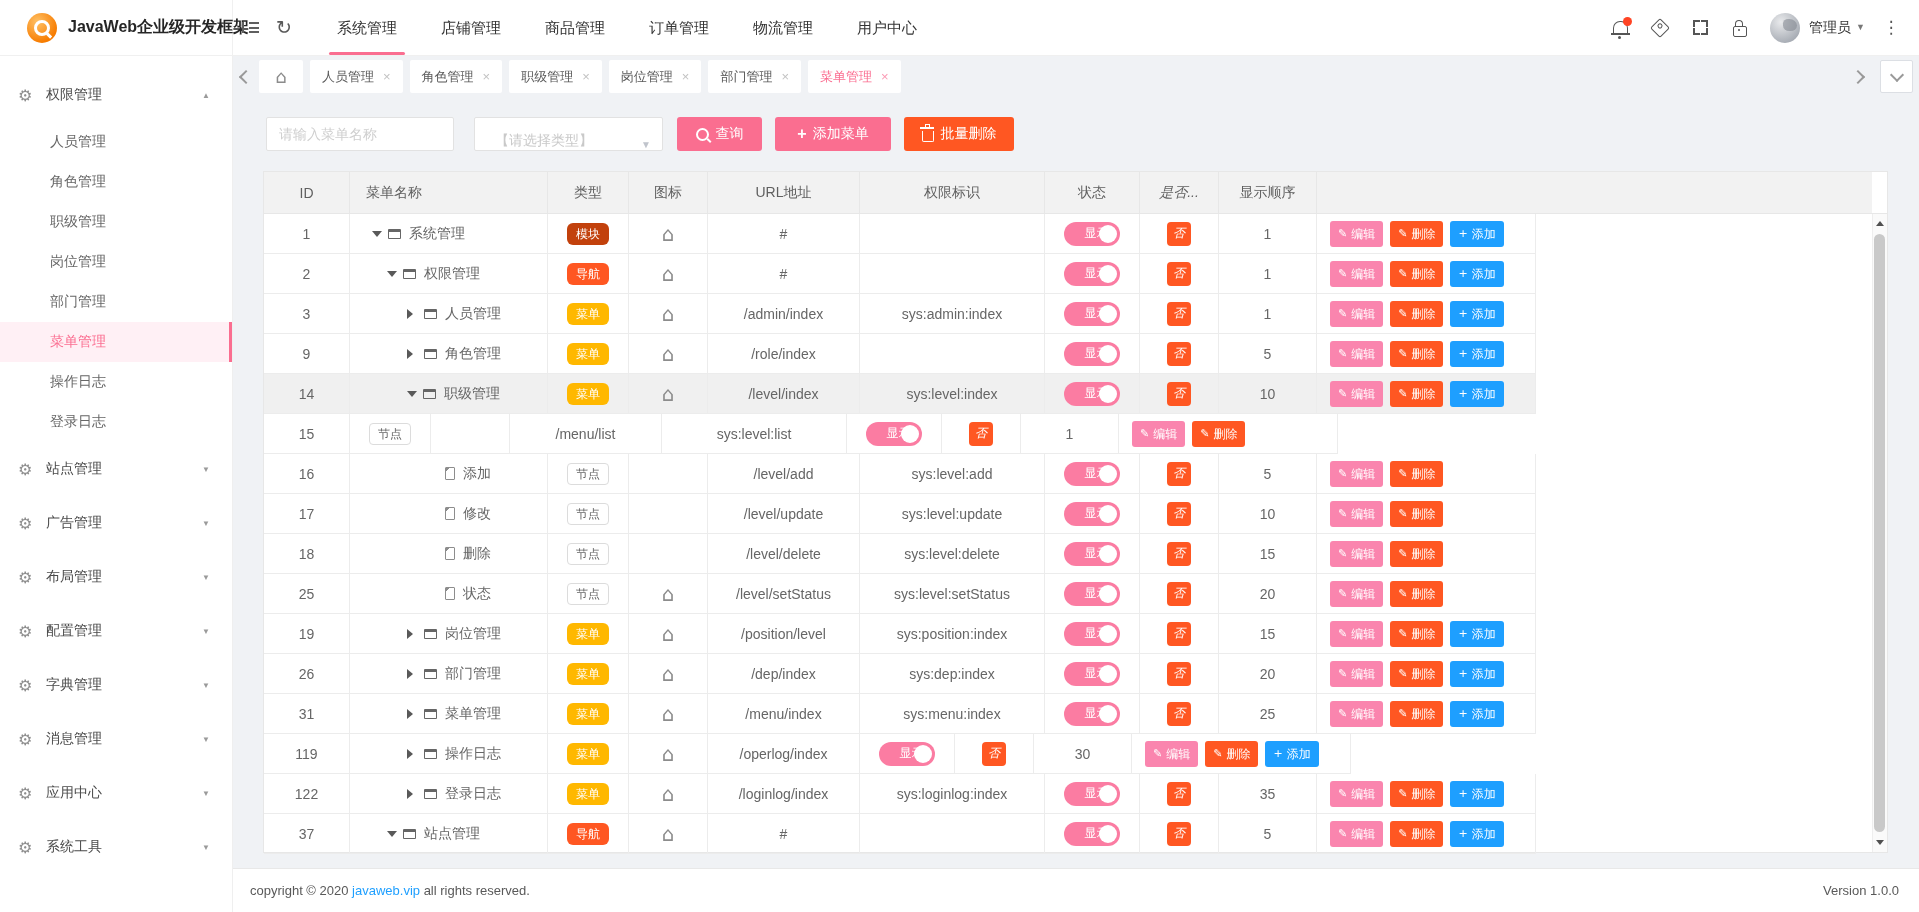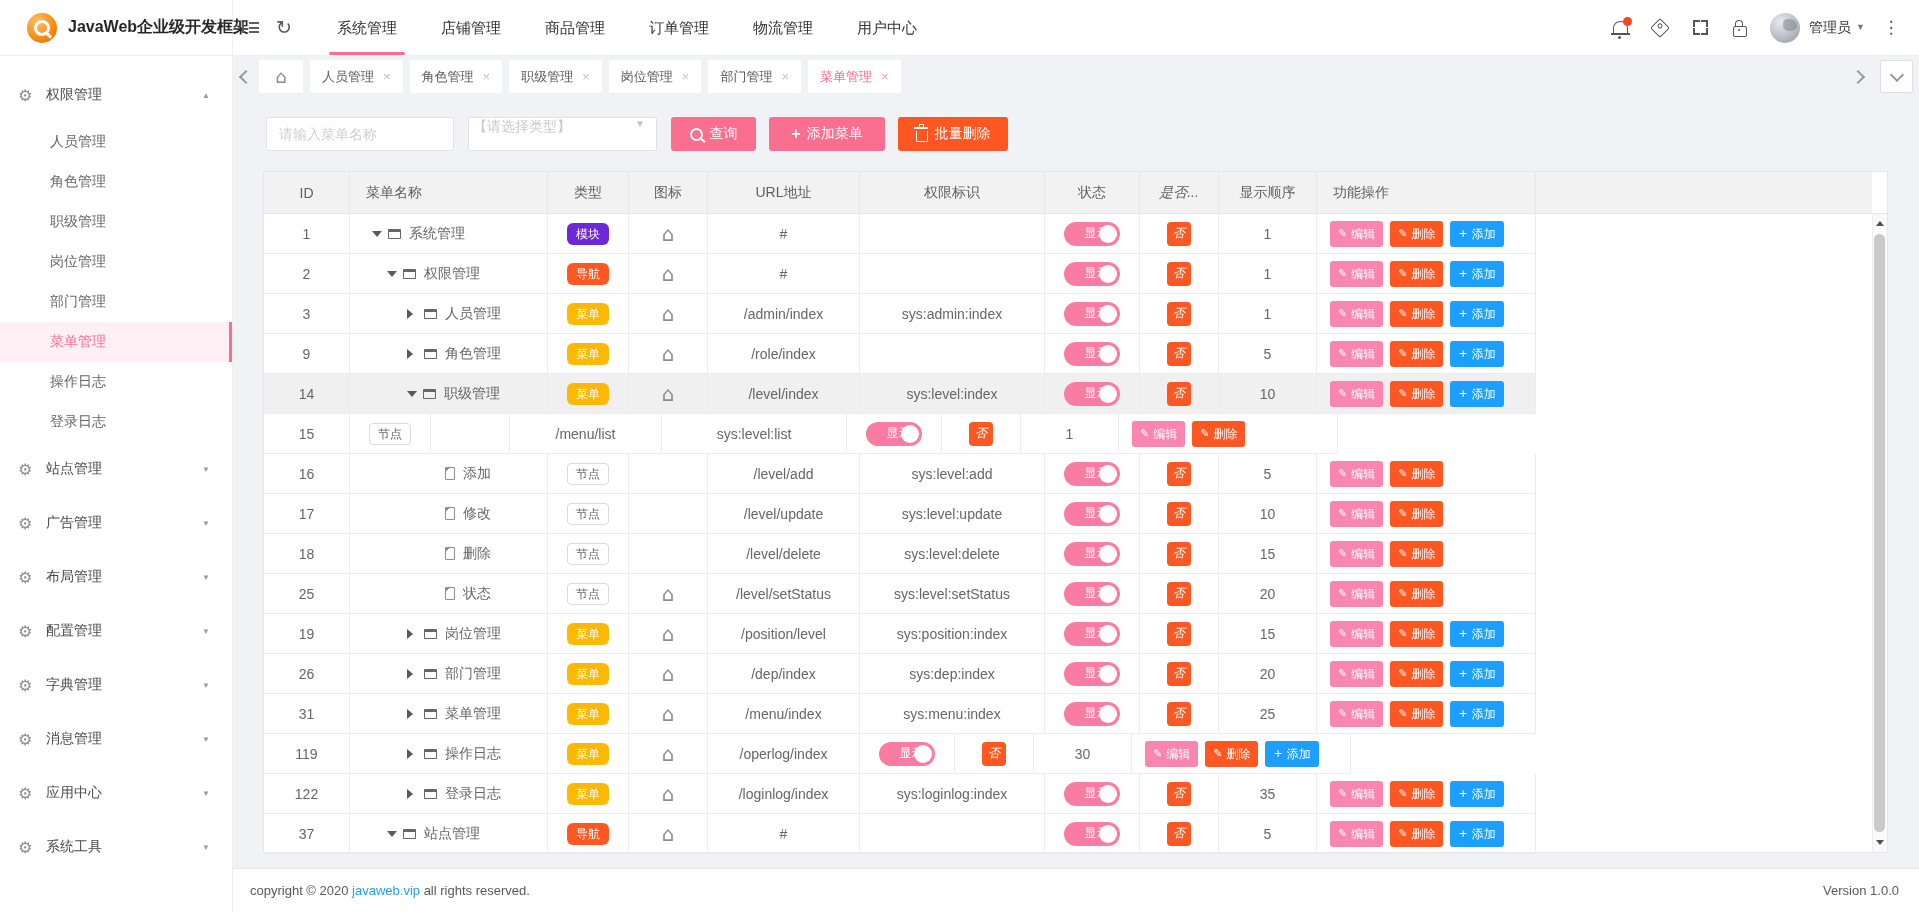--- a/index.html
+++ b/index.html
@@ -69,21 +69,21 @@
   .tab .tclose{margin-left:9px;color:#c2c2c2;font-size:13px;line-height:1;}
   .tab.active{color:#fb6e91;}
   .tab.active .tclose{color:#fb9ab4;}
   #tab-right{margin-left:auto;display:flex;align-items:center;padding-right:6px;}
   .tb-dd{width:31px;height:31px;background:#fff;border:1px solid #dcdfe4;border-radius:2px;display:flex;align-items:center;justify-content:center;margin-left:9px;cursor:pointer;}
   
   #content{position:absolute;left:0;top:43px;right:0;bottom:44px;}
   #filter-bar{position:absolute;left:33px;top:19px;display:flex;align-items:center;}
   .f-input{width:188px;height:34px;box-sizing:border-box;border:1px solid #e2e2e2;border-radius:2px;background:#fff;padding:0 12px;font-size:14px;color:#666;outline:none;font-family:inherit;}
   .f-input::placeholder{color:#cfcfcf;}
-  .f-select{width:189px;height:34px;box-sizing:border-box;border:1px solid #e2e2e2;border-radius:2px;background:#fff;margin-left:14px;display:flex;align-items:flex-start;padding:0 4px;font-size:14px;color:#c9c9c9;cursor:pointer;position:relative;}
+  .f-select{width:189px;height:34px;box-sizing:border-box;border:1px solid #e2e2e2;border-radius:2px;background:#fff;margin-left:20px;display:flex;align-items:flex-end;padding:0 20px;font-size:14px;color:#c9c9c9;cursor:pointer;position:relative;}
   .f-select .sel-caret{position:absolute;right:11px;font-size:10px;color:#c0c4cc;}
   .btn{height:34px;border:none;border-radius:3px;color:#fff;font-size:14px;display:flex;align-items:center;justify-content:center;cursor:pointer;font-family:inherit;padding:0 16px;}
   .btn-query{background:#fa6e90;margin-left:14px;width:85px;padding:0;}
   .btn-add{background:#fa6e90;margin-left:13px;width:116px;padding:0;}
   .btn-batch{background:#ff5722;margin-left:13px;width:110px;padding:0;}
   .i-search{width:9px;height:9px;border:2px solid #fff;border-radius:50%;position:relative;display:inline-block;margin-right:7px;}
   .i-search::after{content:"";position:absolute;width:2px;height:5px;background:#fff;transform:rotate(-45deg);right:-3px;bottom:-4px;}
   .i-plus{font-size:16px;font-weight:bold;margin-right:6px;line-height:1;}
   .i-trash{width:10px;height:10px;border:1.5px solid #fff;border-top:none;border-radius:0 0 2px 2px;position:relative;display:inline-block;margin-right:7px;margin-top:4px;}
   .i-trash::before{content:"";position:absolute;top:-3.5px;left:-3px;width:14px;height:1.5px;background:#fff;}
@@ -108,21 +108,21 @@
   .c-status{width:95px;}
   .c-flag{width:79px;font-style:italic;}
   .c-order{width:98px;}
   .c-ops{width:219px;justify-content:flex-start;padding-left:13px;box-sizing:border-box;}
   .c-sp{flex:1;border:none;border-bottom:none;}
   .tri-down{width:0;height:0;border:5px solid transparent;border-top:6px solid #595959;margin:5px 6px 0 0;flex:0 0 auto;}
   .tri-right{width:0;height:0;border:5px solid transparent;border-left:6px solid #595959;margin:0 6px 0 0;flex:0 0 auto;}
   .i-win{width:13px;height:10px;border:1px solid #666;border-top:3px solid #666;border-radius:1px;margin-right:8px;flex:0 0 auto;box-sizing:border-box;}
   .i-doc{width:10px;height:13px;border:1px solid #8d8d8d;border-radius:1px;margin-right:8px;flex:0 0 auto;box-sizing:border-box;background:linear-gradient(135deg,#8d8d8d 2.5px,#fff 0);}
   .badge{color:#fff;font-size:12px;padding:5px 9px;border-radius:6px;line-height:1;}
-  .bg-module{background:#6d28d9;}
+  .bg-module{background:#c2410c;}
   .bg-nav{background:#ff5722;}
   .bg-menu{background:#ffb800;}
   .badge.bg-node{background:#fff;color:#666;border:1px solid #dcdcdc;border-radius:4px;padding:4px 8px;}
   .home-glyph{font-size:20px;color:#8c8c8c;font-family:"DejaVu Sans",sans-serif;}
   .switch{width:56px;height:24px;border-radius:12px;background:#fb7ca2;position:relative;display:flex;align-items:center;cursor:pointer;flex:0 0 auto;justify-content:center;}
   .switch .sw-label{color:#fff;font-size:12px;margin-left:9px;}
   .switch::after{content:"";position:absolute;right:3px;top:3px;width:18px;height:18px;border-radius:50%;background:#fff;}
   .flag{width:24px;height:24px;border-radius:4px;background:#ff5722;color:#fff;font-size:12px;display:flex;align-items:center;justify-content:center;}
   .abtn{height:26px;border-radius:3px;color:#fff;font-size:12px;display:inline-flex;align-items:center;padding:0 8px;margin-right:7px;cursor:pointer;line-height:1;}
   .abtn i{font-style:normal;font-size:11px;margin-right:4px;font-family:"DejaVu Sans",sans-serif;}
@@ -336,21 +336,20 @@
       <div id="thead">
           <div class="th c-id">ID</div>
           <div class="th c-name al">菜单名称</div>
           <div class="th c-type">类型</div>
           <div class="th c-icon">图标</div>
           <div class="th c-url">URL地址</div>
           <div class="th c-perm">权限标识</div>
           <div class="th c-status">状态</div>
           <div class="th c-flag">是否...</div>
           <div class="th c-order">显示顺序</div>
-          <div class="th c-ops al">功能操作</div>
           <div class="th-sp"></div>
           <div class="th-corner"></div>
         </div>
       <div id="tbody">
           <div class="tr">
     <div class="td c-id">1</div>
     <div class="td c-name" style="padding-left: 22px;">
       <span class="tri-down"></span>
       <span class="i-win"></span>
       <span>系统管理</span>

